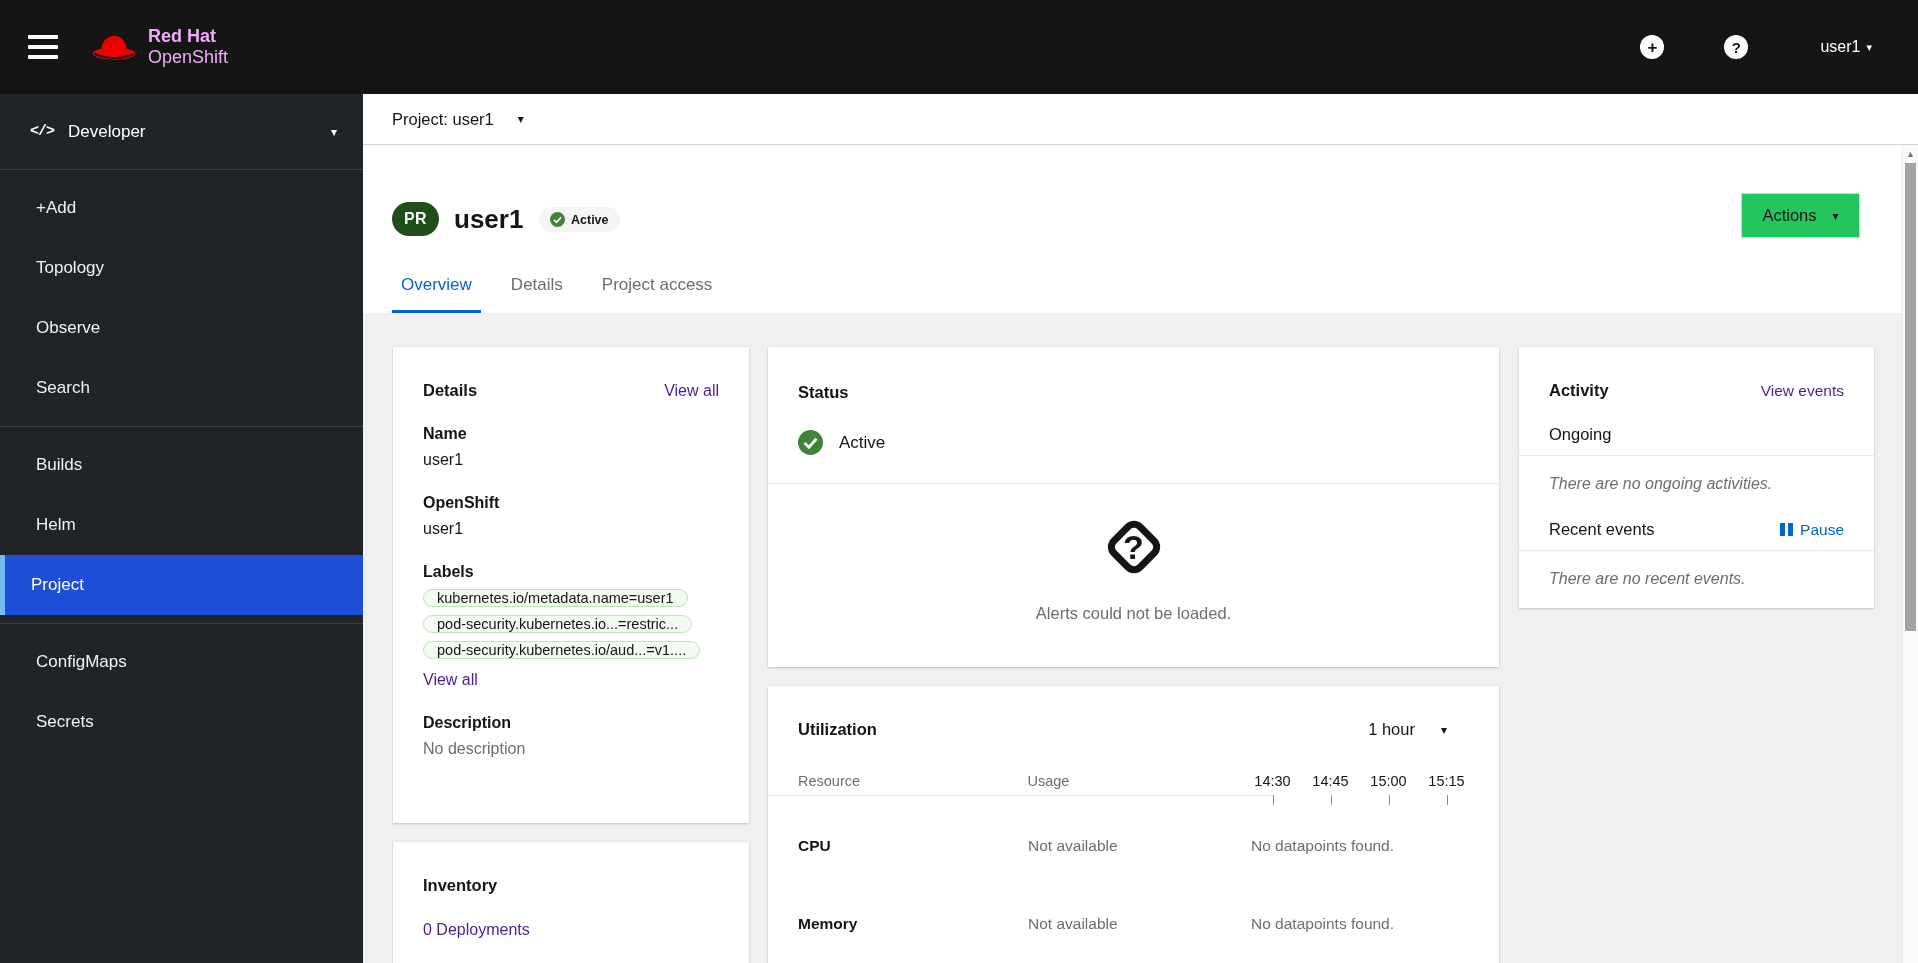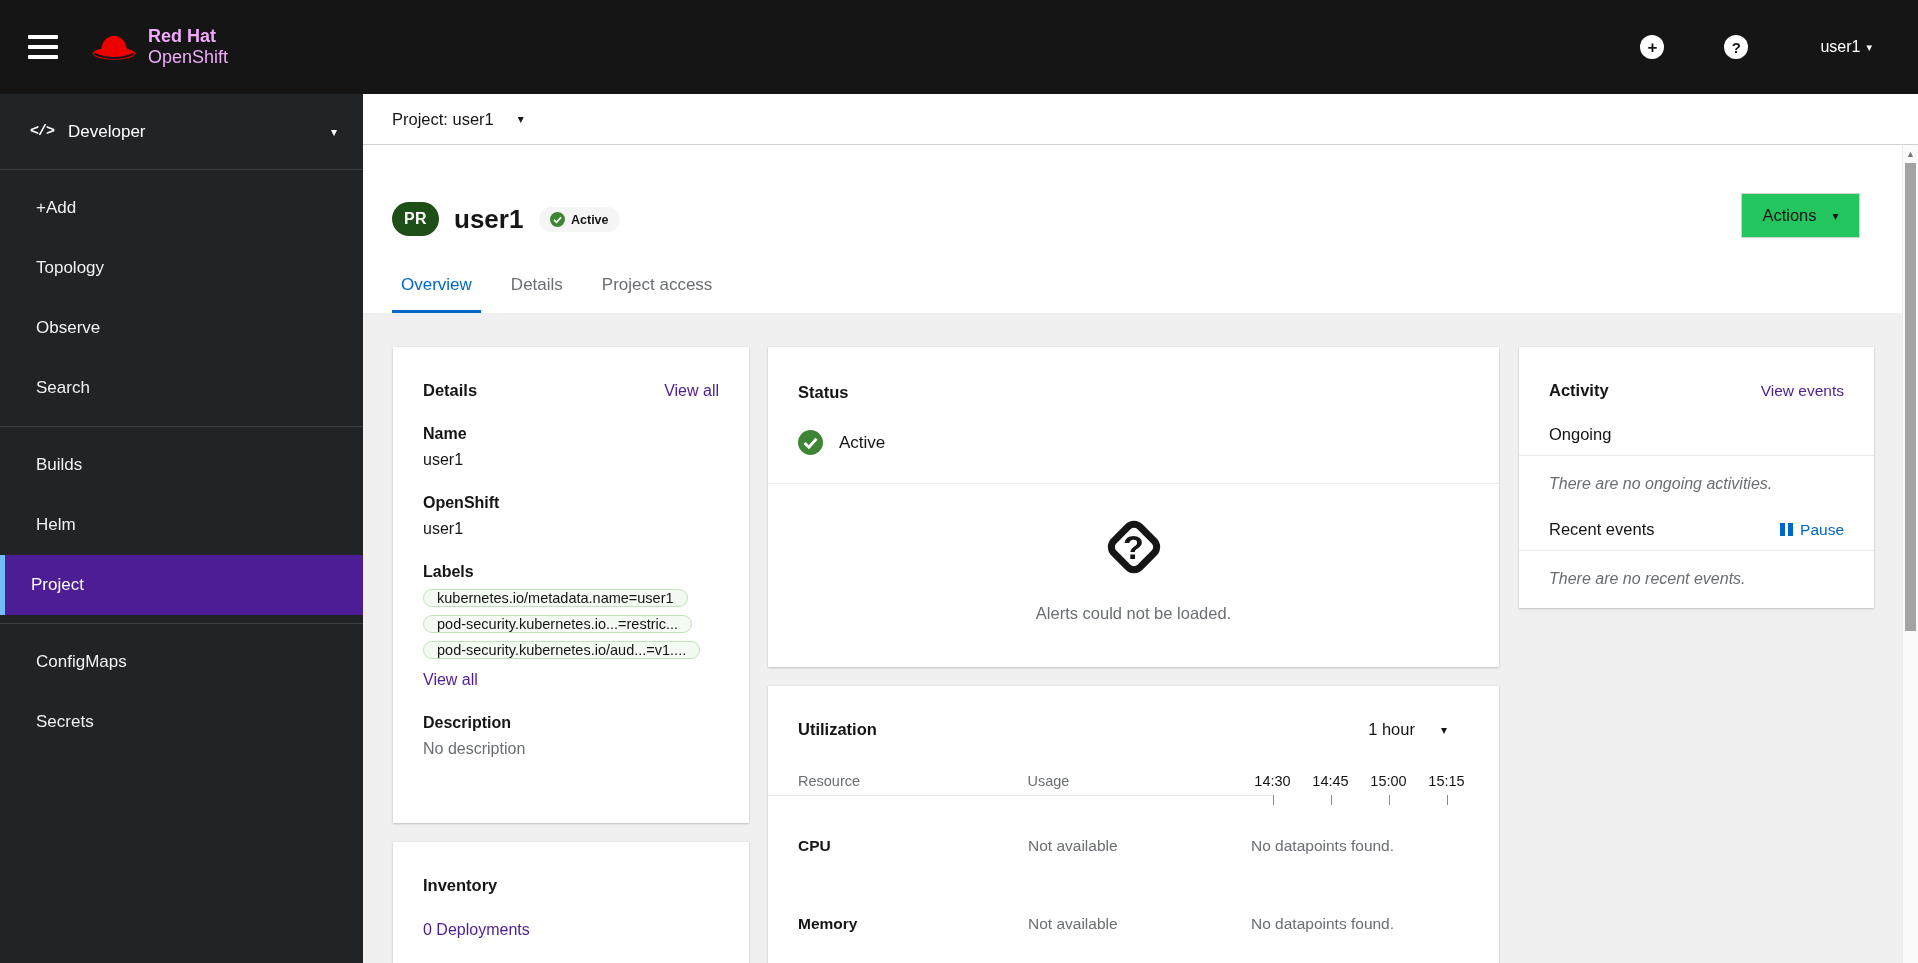--- a/index.html
+++ b/index.html
@@ -29,21 +29,21 @@
   
   .sidebar { position:absolute; top:94px; left:0; width:363px; bottom:0; background:#212427; z-index:20; }
   .perspective { height:76px; display:flex; align-items:center; padding:0 26px 0 30px;
     color:#fff; font-size:17px; border-bottom:1px solid #3c3f42; cursor:pointer; width:100%;
     background:none; border-left:none; border-right:none; border-top:none; text-align:left; }
   .code-icon { font-weight:bold; font-size:15px; letter-spacing:-1px; margin-right:14px; color:#fff; font-family:"Liberation Mono", monospace; }
   .perspective .caret { margin-left:auto; font-size:12px; color:#fff; }
   .nav-group { padding:8px 0; }
   .nav-item { height:60px; display:flex; align-items:center; padding-left:36px; color:#f0f0f0;
     font-size:17px; cursor:pointer; width:100%; background:none; border:none; text-align:left; }
-  .nav-item.selected { background:#4c1d95; border-left:5px solid #73bcf7; padding-left:26px; color:#fff;align-items:center; }
+  .nav-item.selected { background:#1d4ed8; border-left:5px solid #73bcf7; padding-left:26px; color:#fff;align-items:center; }
   .nav-divider { border-top:1px solid #3c3f42; }
 
   
   .main { position:absolute; top:94px; left:363px; right:0; bottom:0; background:#f0f0f0; }
   .project-bar { position:absolute; top:0; left:0; right:0; height:51px; background:#fff;
     border-bottom:1px solid #d2d2d2; display:flex; align-items:center; }
   .project-toggle { display:flex; align-items:center; margin-left:29px; font-size:16.5px;
     background:none; border:none; cursor:pointer; color:#151515; }
   .project-toggle .caret { font-size:12px; margin-left:24px; }
 

